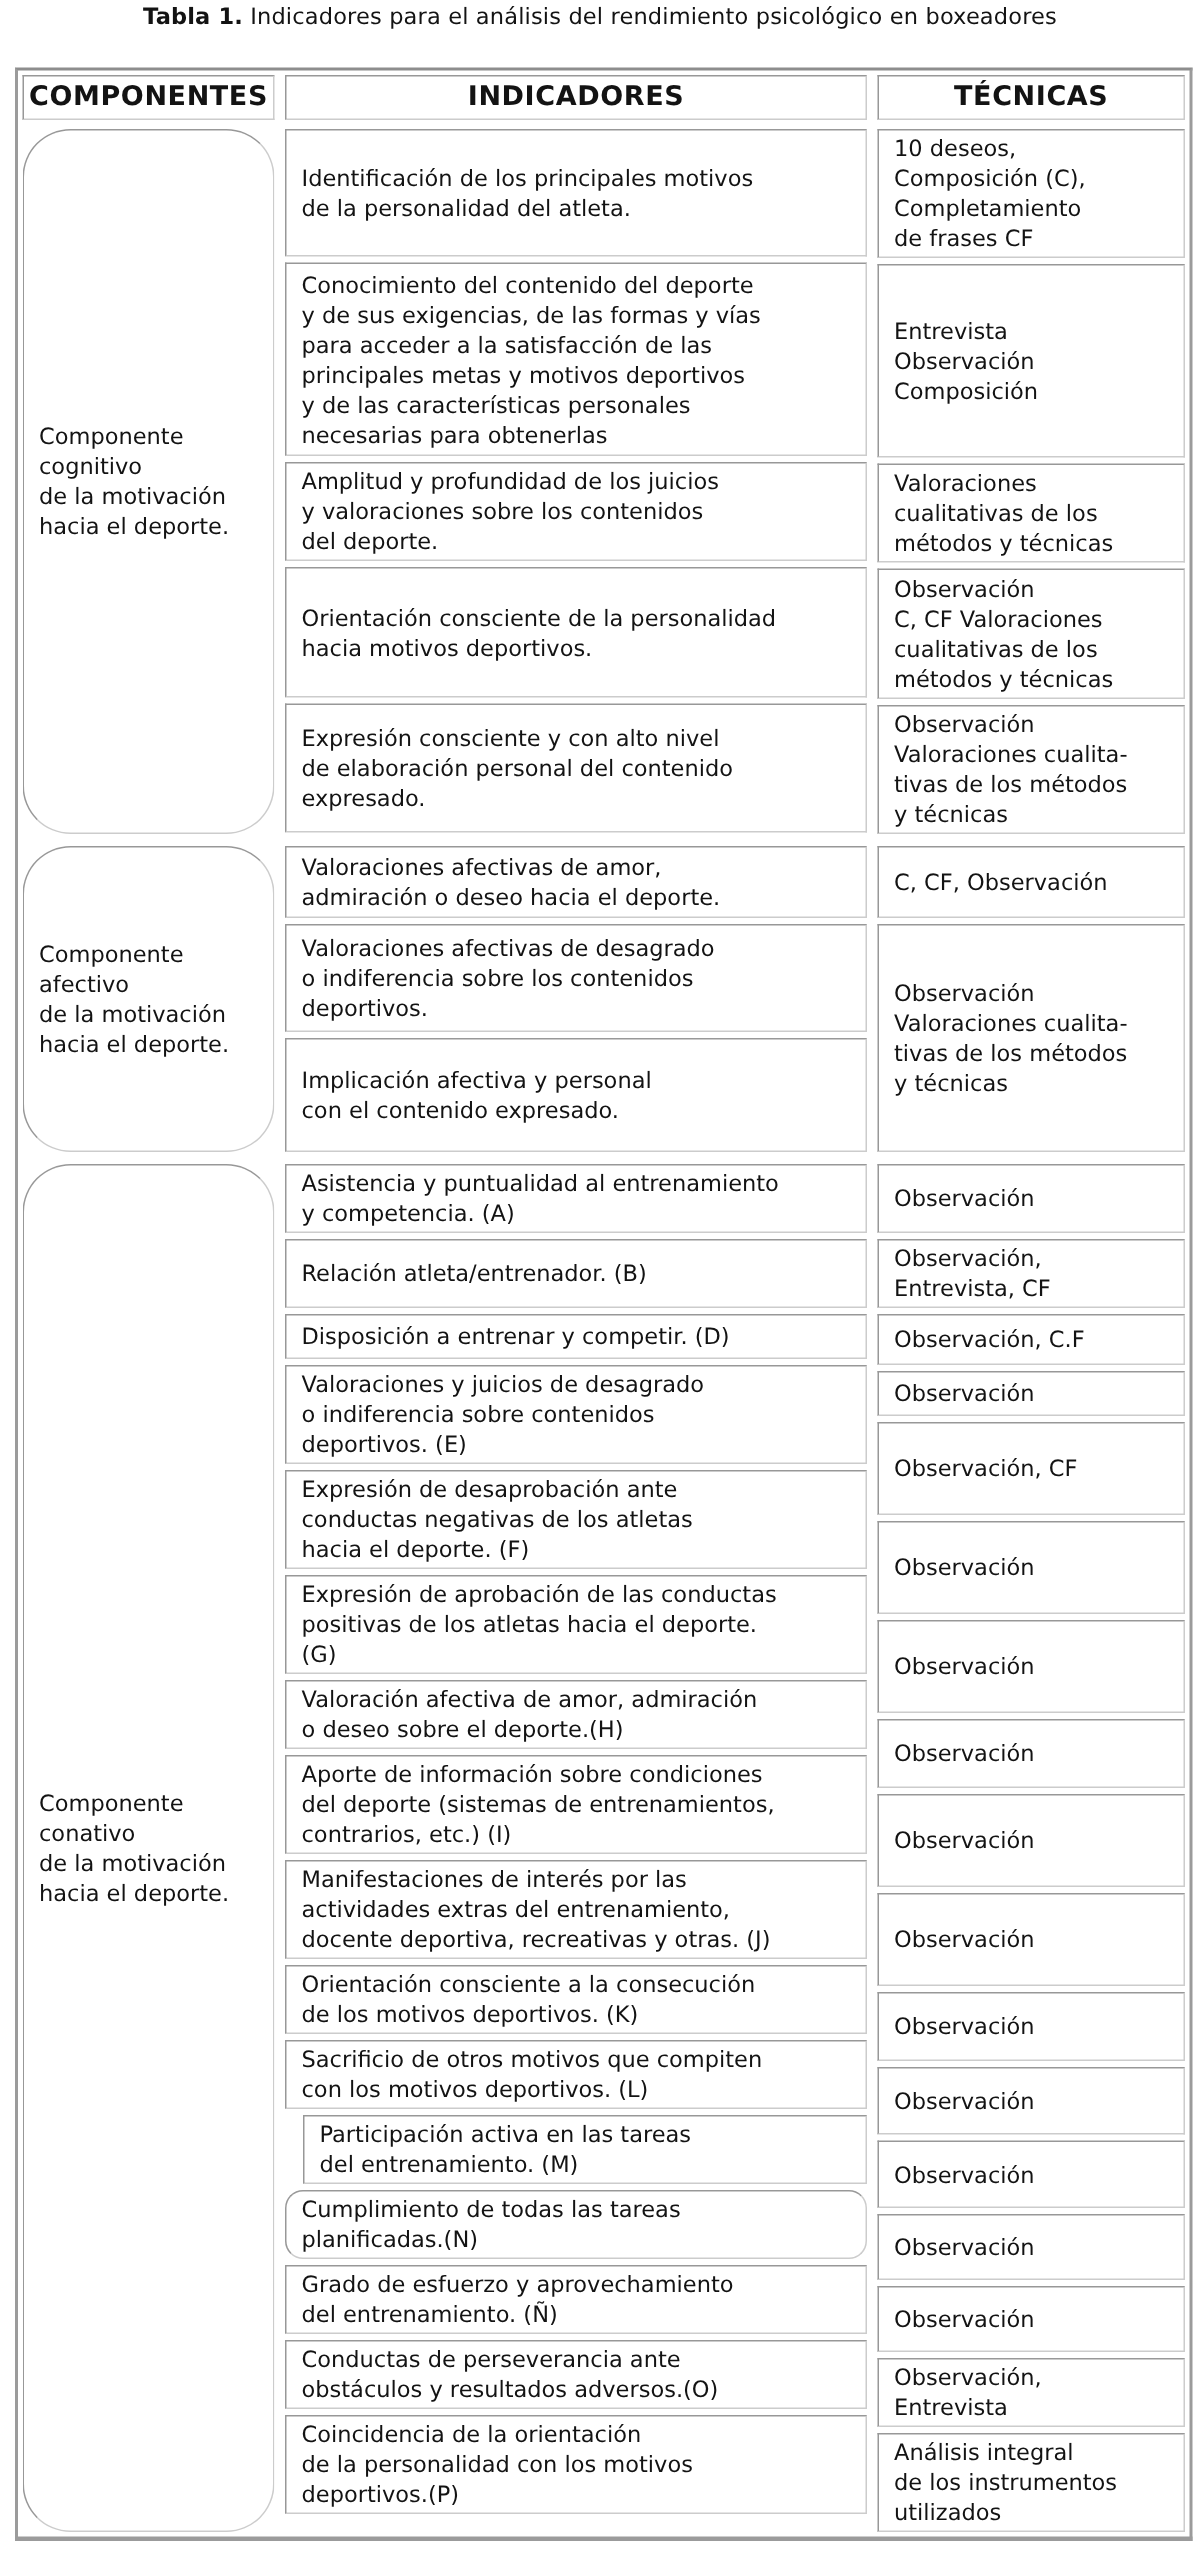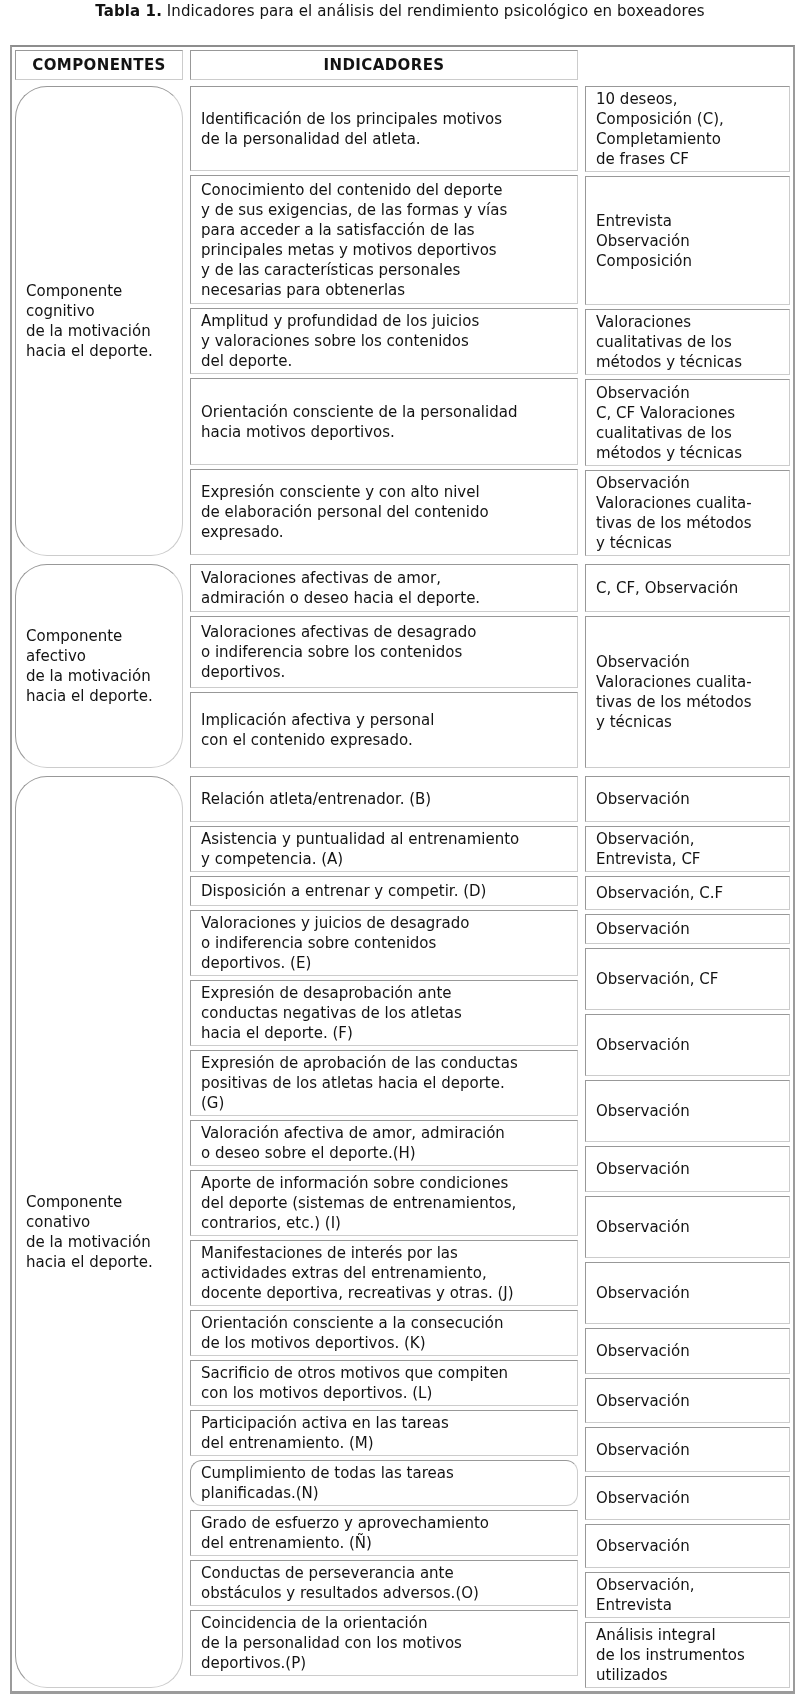--- a/index.html
+++ b/index.html
@@ -48,38 +48,39 @@
     white-space:pre-line;
     text-align:left;
   }
   .hcell{
     justify-content:center;
     font-weight:bold;
     min-height:30px;
     padding:2px 4px;
     white-space:nowrap;
     letter-spacing:.4px;
-    font-size:15px;
+    font-size:18px;
   }
   .stack{
     display:flex;
     flex-direction:column;
     row-gap:4px;
   }
   .comp-cell{align-items:center;border-radius:32px;}
 </style>
 </head>
 <body>
 
 <div class="page-title"><b>Tabla 1.</b><span> Indicadores para el análisis del rendimiento psicológico en boxeadores</span></div>
 
 <div class="tbl">
   <div class="grid-row hdr">
     <div class="cell hcell">COMPONENTES</div>
     <div class="cell hcell">INDICADORES</div>
+    <div class="cell hcell">TÉCNICAS</div>
   </div>
   <div>
       <div class="grid-row section">
         <div class="cell comp-cell">Componente
 cognitivo
 de la motivación
 hacia el deporte.</div>
         <div class="stack">
           <div class="cell " style="min-height: 85px;">Identificación de los principales motivos
 de la personalidad del atleta.</div>
@@ -140,23 +141,23 @@
 tivas de los métodos
 y técnicas</div>
         </div>
       </div>
       <div class="grid-row section">
         <div class="cell comp-cell">Componente
 conativo
 de la motivación
 hacia el deporte.</div>
         <div class="stack">
-          <div class="cell " style="min-height: 46px;">Relación atleta/entrenador. (B)</div>
           <div class="cell " style="min-height: 46px;">Asistencia y puntualidad al entrenamiento
 y competencia. (A)</div>
+          <div class="cell " style="min-height: 46px;">Relación atleta/entrenador. (B)</div>
           <div class="cell " style="min-height: 30px;">Disposición a entrenar y competir. (D)</div>
           <div class="cell " style="min-height: 62px;">Valoraciones y juicios de desagrado
 o indiferencia sobre contenidos
 deportivos. (E)</div>
           <div class="cell " style="min-height: 62px;">Expresión de desaprobación ante
 conductas negativas de los atletas
 hacia el deporte. (F)</div>
           <div class="cell " style="min-height: 62px;">Expresión de aprobación de las conductas
 positivas de los atletas hacia el deporte.
 (G)</div>
@@ -165,21 +166,21 @@
           <div class="cell " style="min-height: 62px;">Aporte de información sobre condiciones
 del deporte (sistemas de entrenamientos,
 contrarios, etc.) (I)</div>
           <div class="cell " style="min-height: 62px;">Manifestaciones de interés por las
 actividades extras del entrenamiento,
 docente deportiva, recreativas y otras. (J)</div>
           <div class="cell " style="min-height: 46px;">Orientación consciente a la consecución
 de los motivos deportivos. (K)</div>
           <div class="cell " style="min-height: 45px;">Sacrificio de otros motivos que compiten
 con los motivos deportivos. (L)</div>
-          <div class="cell " style="min-height: 45px;">Participación activa en las tareas
+          <div class="cell " style="min-height: 45px; margin-left: 12px;">Participación activa en las tareas
 del entrenamiento. (M)</div>
           <div class="cell " style="min-height: 44px; border-radius: 12px;">Cumplimiento de todas las tareas
 planificadas.(N)</div>
           <div class="cell " style="min-height: 44px;">Grado de esfuerzo y aprovechamiento
 del entrenamiento. (Ñ)</div>
           <div class="cell " style="min-height: 45px;">Conductas de perseverancia ante
 obstáculos y resultados adversos.(O)</div>
           <div class="cell " style="min-height: 66px;">Coincidencia de la orientación
 de la personalidad con los motivos
 deportivos.(P)</div>

